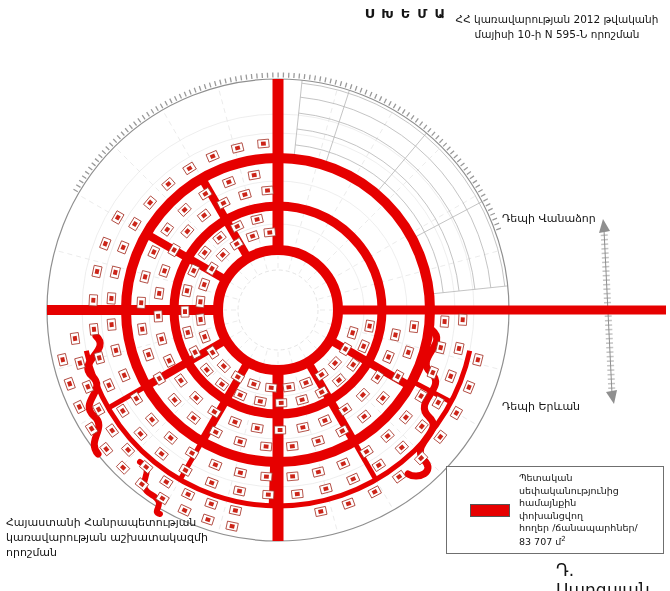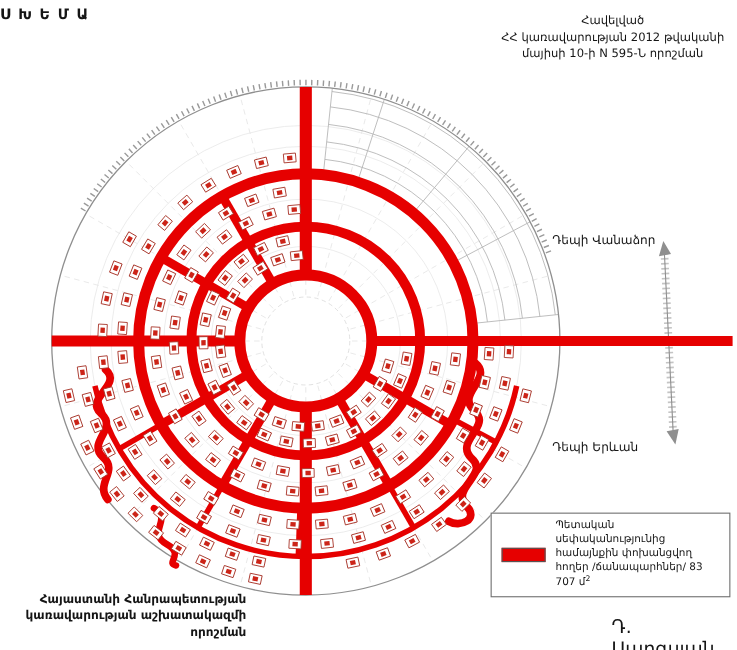--- a/index.html
+++ b/index.html
@@ -1,40 +1,40 @@
 <!DOCTYPE html>
 <html><head>
 <meta charset="utf-8">
 <style>
   * { margin:0; padding:0; box-sizing:border-box; }
   html,body { background:#ffffff; }
   body { font-family:"DejaVu Sans", sans-serif; color:#151515; }
   .page { position:relative; width:670px; height:591px; background:#fff; overflow:hidden; }
   #plan-svg { position:absolute; left:0; top:0; width:670px; height:591px; }
 
-  .hdr { position:absolute; left:0; top:6px; width:452px; text-align:left; }
+  .hdr { position:absolute; left:0; top:6px; width:452px; text-align:right; }
   .scheme { font-size:13px; font-weight:bold; letter-spacing:7px; }
   .t1 { font-size:11.5px; font-weight:bold; line-height:1.4; }
   .t1.first { margin-top:9px; }
 
   .annex { position:absolute; left:448px; top:12px; width:218px; text-align:center;
            font-size:10.5px; line-height:1.45; }
 
   .lbl { position:absolute; font-size:11px; background:rgba(255,255,255,0.75); padding:0 2px; }
   .vanadzor { left:500px; top:212px; }
   .yerevan  { left:500px; top:400px; }
 
   .legend { position:absolute; left:446px; top:466px; width:218px; border:1px solid #6f6f6f;
-            background:#fff; padding:5px 9px; display:flex; align-items:center; gap:9px; }
+            background:#fff; padding:5px 23px; display:flex; align-items:center; gap:9px; }
   .swatch { width:40px; height:13px; flex:0 0 auto; border:1px solid #555; }
   .legtext { font-size:9.5px; line-height:1.32; }
   .legtext sup { font-size:7px; }
 
-  .footer-office { position:absolute; left:6px; top:538px; width:218px; text-align:right;
-                   font-size:11px; line-height:1.35;font-weight:bold; }
+  .footer-office { position:absolute; left:6px; top:516px; width:218px; text-align:left;
+                   font-size:11px; line-height:1.35; }
   .signature { position:absolute; left:556px; top:560px; font-size:17px; }
 </style>
 </head>
 <body>
 
 <div class="page">
 
   <svg id="plan-svg" viewBox="0 0 670 591">
       <g>
         <line x1="320.0" y1="310.0" x2="507.0" y2="310.0" stroke="#dedede" stroke-width="0.6" stroke-dasharray="5 4"></line>
@@ -809,21 +809,20 @@
           <rect x="-2.4" y="-2" width="4.8" height="4" fill="#cc2418"></rect>
         </g>
       </g>
     </svg>
 
   <div class="hdr">
     <div class="scheme">ՍԽԵՄԱ</div>
   </div>
 
   <div class="annex">
-    <div>Հավելված</div>
     <div>ՀՀ կառավարության 2012 թվականի</div>
     <div>մայիսի 10-ի N 595-Ն որոշման</div>
   </div>
 
   <div class="lbl vanadzor">Դեպի Վանաձոր</div>
   <div class="lbl yerevan">Դեպի Երևան</div>
 
   <div class="legend">
     <span class="swatch" style="background: rgb(230, 0, 0);"></span>
     <div class="legtext">

